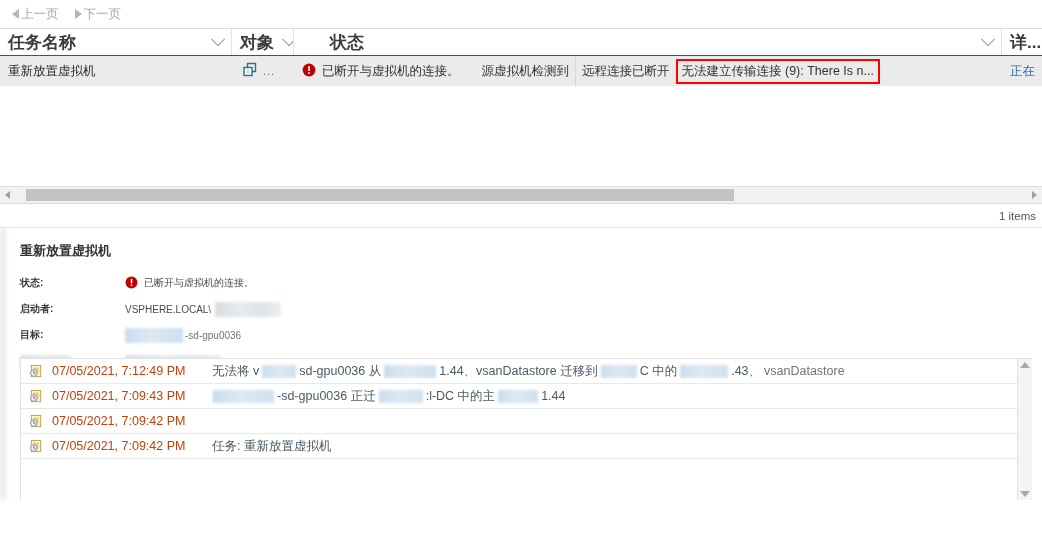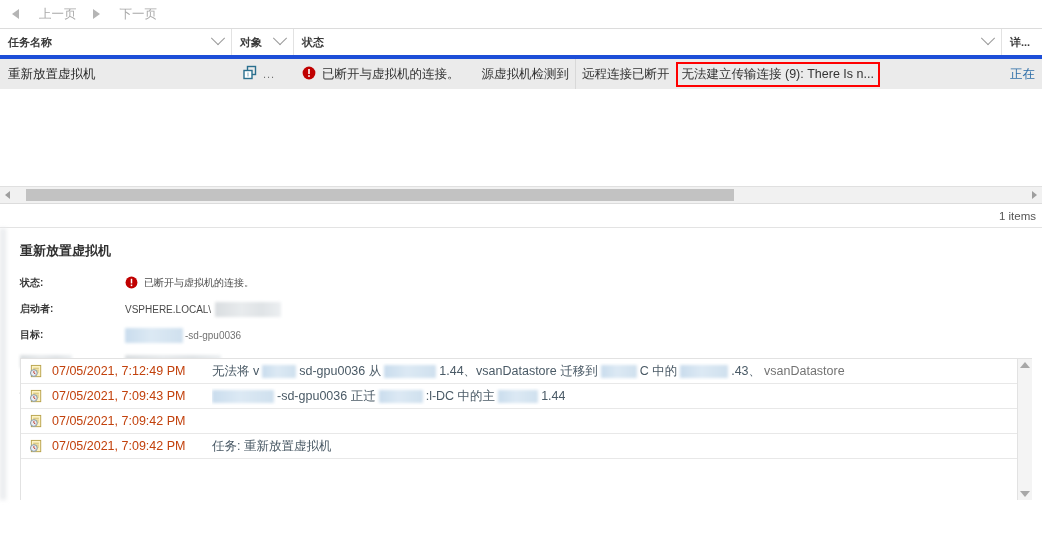--- a/index.html
+++ b/index.html
@@ -23,21 +23,21 @@
     background: #ffffff;
     display: flex;
     align-items: center;
     padding-left: 8px;
     box-sizing: border-box;
     gap: 4px;
   }
   .pager-btn {
     display: flex;
     align-items: center;
-    gap: 20px;
+    gap: 2px;
     color: #a9a9a9;
     font-size: 12.5px;
     padding: 2px 8px 2px 4px;
     cursor: default;
     white-space: nowrap;
   }
   .tri-left {
     width: 0; height: 0;
     border-top: 5px solid transparent;
     border-bottom: 5px solid transparent;
@@ -58,45 +58,45 @@
     border-bottom: 1px solid #dcdcdc;
     position: relative;
     height: 176px;
     box-sizing: border-box;
     background: #fff;
   }
   .thead {
     display: flex;
     height: 26px;
     background: #ffffff;
-    border-bottom: 4px solid #1d4ed8;
+    border-bottom: 1px solid #1d4ed8;
     align-items: stretch;
     font-weight: bold;
     color: #3b3b3b;
-    font-size: 11px;
+    font-size: 17px;
   }
   .th {
     display: flex;
     align-items: center;
     padding: 0 8px;
     box-sizing: border-box;
     border-right: 1px solid #e2e2e2;
     position: relative;
     white-space: nowrap;
     overflow: hidden;
   }
   .th .caret {
     margin-left: auto;
     padding-left: 10px;
     color: #8a8a8a;
     font-weight: normal;
   }
   .th-name { width: 232px; }
   .th-object { width: 62px; text-align: right; }
-  .th-status { flex: 1; }
+  .th-status { flex: 1; margin-left: 28px; }
   .th-detail { width: 40px; border-right: none; }
 
   .caret-glyph {
     display: inline-block;
     width: 9px; height: 9px;
     border-right: 1.6px solid #9a9a9a;
     border-bottom: 1.6px solid #9a9a9a;
     transform: rotate(45deg) translate(-2px,-2px);
   }
 

